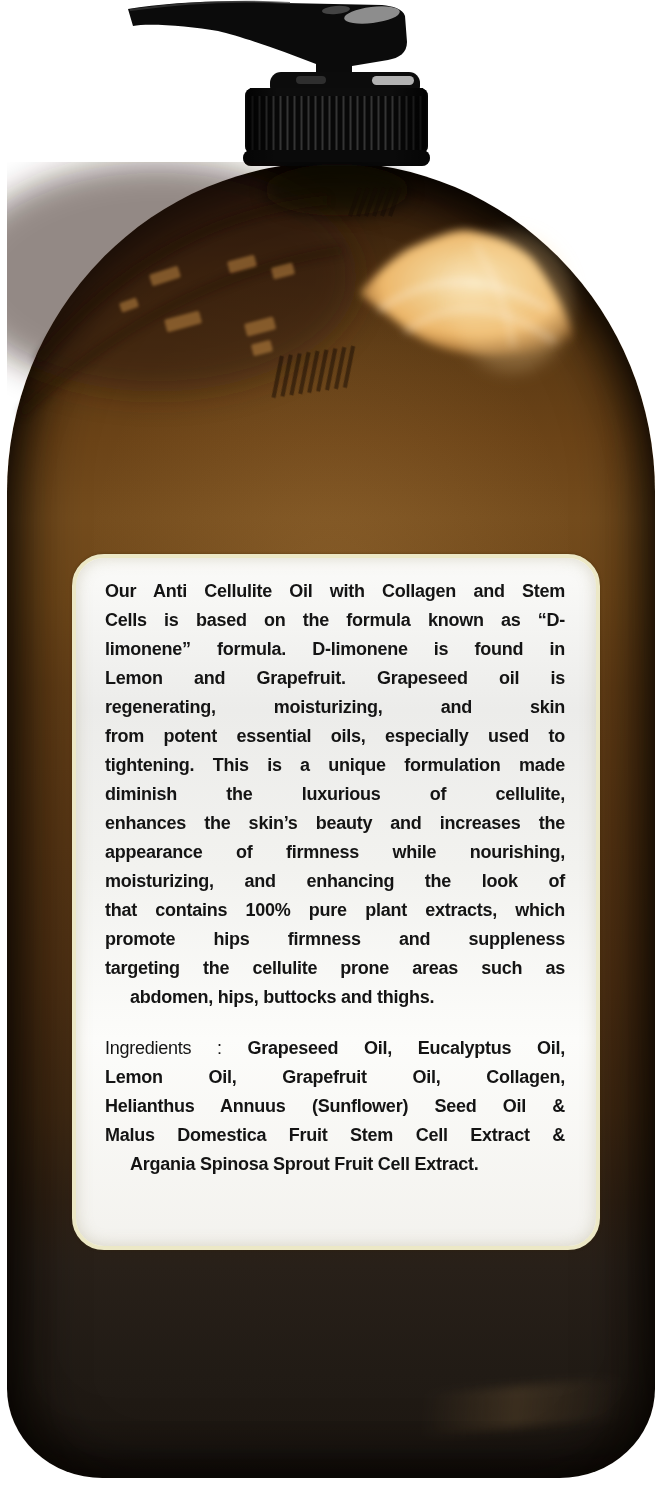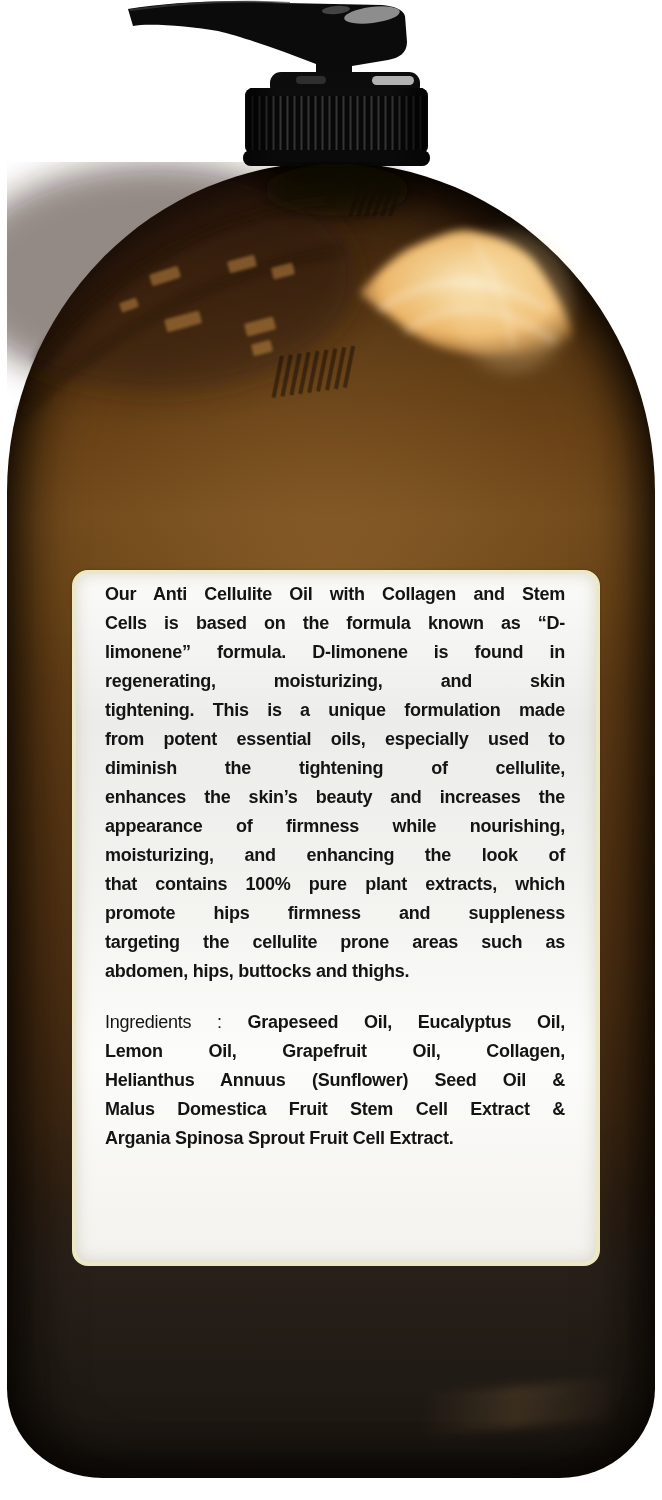--- a/index.html
+++ b/index.html
@@ -28,32 +28,32 @@
     left:415px; top:1385px; width:225px; height:42px; z-index:2;
     background:linear-gradient(100deg, rgba(120,90,55,0) 5%, rgba(130,100,60,0.28) 45%, rgba(120,90,55,0) 90%);
     filter:blur(5px); transform:rotate(-5deg);
   }
 
   
   .pump-svg{left:100px; top:0; width:430px; height:170px; z-index:2;}
 
   
   .label{
-    left:72px; top:570px; width:528px; height:696px; z-index:4;
+    left:72px; top:554px; width:528px; height:696px; z-index:4;
     box-sizing:border-box;
     border:4px solid #ece8c6;
-    border-radius:16px;
+    border-radius:32px;
     background:linear-gradient(180deg,#fbfbf9 0%, #ececea 22%, #f2f2ef 45%, #fcfcfa 70%, #f3f2ee 100%);
     box-shadow: 0 0 3px rgba(60,40,10,0.55), inset 0 0 16px rgba(150,140,100,0.30);
-    padding:6px 31px 0 29px;
+    padding:19px 31px 0 29px;
     color:#141414;
   }
   .para{font-size:18px; line-height:29px; font-weight:700; letter-spacing:-0.25px;}
   .tline{white-space:nowrap; text-align:justify; text-align-last:justify; width:100%; overflow:visible;}
-  .tline.last{text-align-last:left;}
+  .tline.last{text-align-last:left;margin-left:25px;}
   .para2{margin-top:22px;}
   .ing-head{font-weight:400;}
 </style>
 </head>
 <body>
 
 <div class="scene">
 
   <svg class="abs pump-svg" viewBox="0 0 430 170" aria-hidden="true">
     <defs>
@@ -165,24 +165,25 @@
     </g>
   </svg>
 
   <div class="abs bottom-streak"></div>
 
   <div class="abs label">
     <div class="para para1">
       <div class="tline">Our Anti Cellulite Oil with Collagen and Stem</div>
       <div class="tline">Cells is based on the formula known as “D-</div>
       <div class="tline">limonene” formula. D-limonene is found in</div>
+      <div class="tline">Lemon and Grapefruit. Grapeseed oil is</div>
       <div class="tline">regenerating, moisturizing, and skin</div>
+      <div class="tline">from potent essential oils, especially used to</div>
       <div class="tline">tightening. This is a unique formulation made</div>
-      <div class="tline">from potent essential oils, especially used to</div>
-      <div class="tline">diminish the tightening of cellulite,</div>
+      <div class="tline">diminish the luxurious of cellulite,</div>
       <div class="tline">enhances the skin’s beauty and increases the</div>
       <div class="tline">appearance of firmness while nourishing,</div>
       <div class="tline">moisturizing, and enhancing the look of</div>
       <div class="tline">that contains 100% pure plant extracts, which</div>
       <div class="tline">promote hips firmness and suppleness</div>
       <div class="tline">targeting the cellulite prone areas such as</div>
       <div class="tline last">abdomen, hips, buttocks and thighs.</div>
     </div>
     <div class="para para2">
       <div class="tline">

